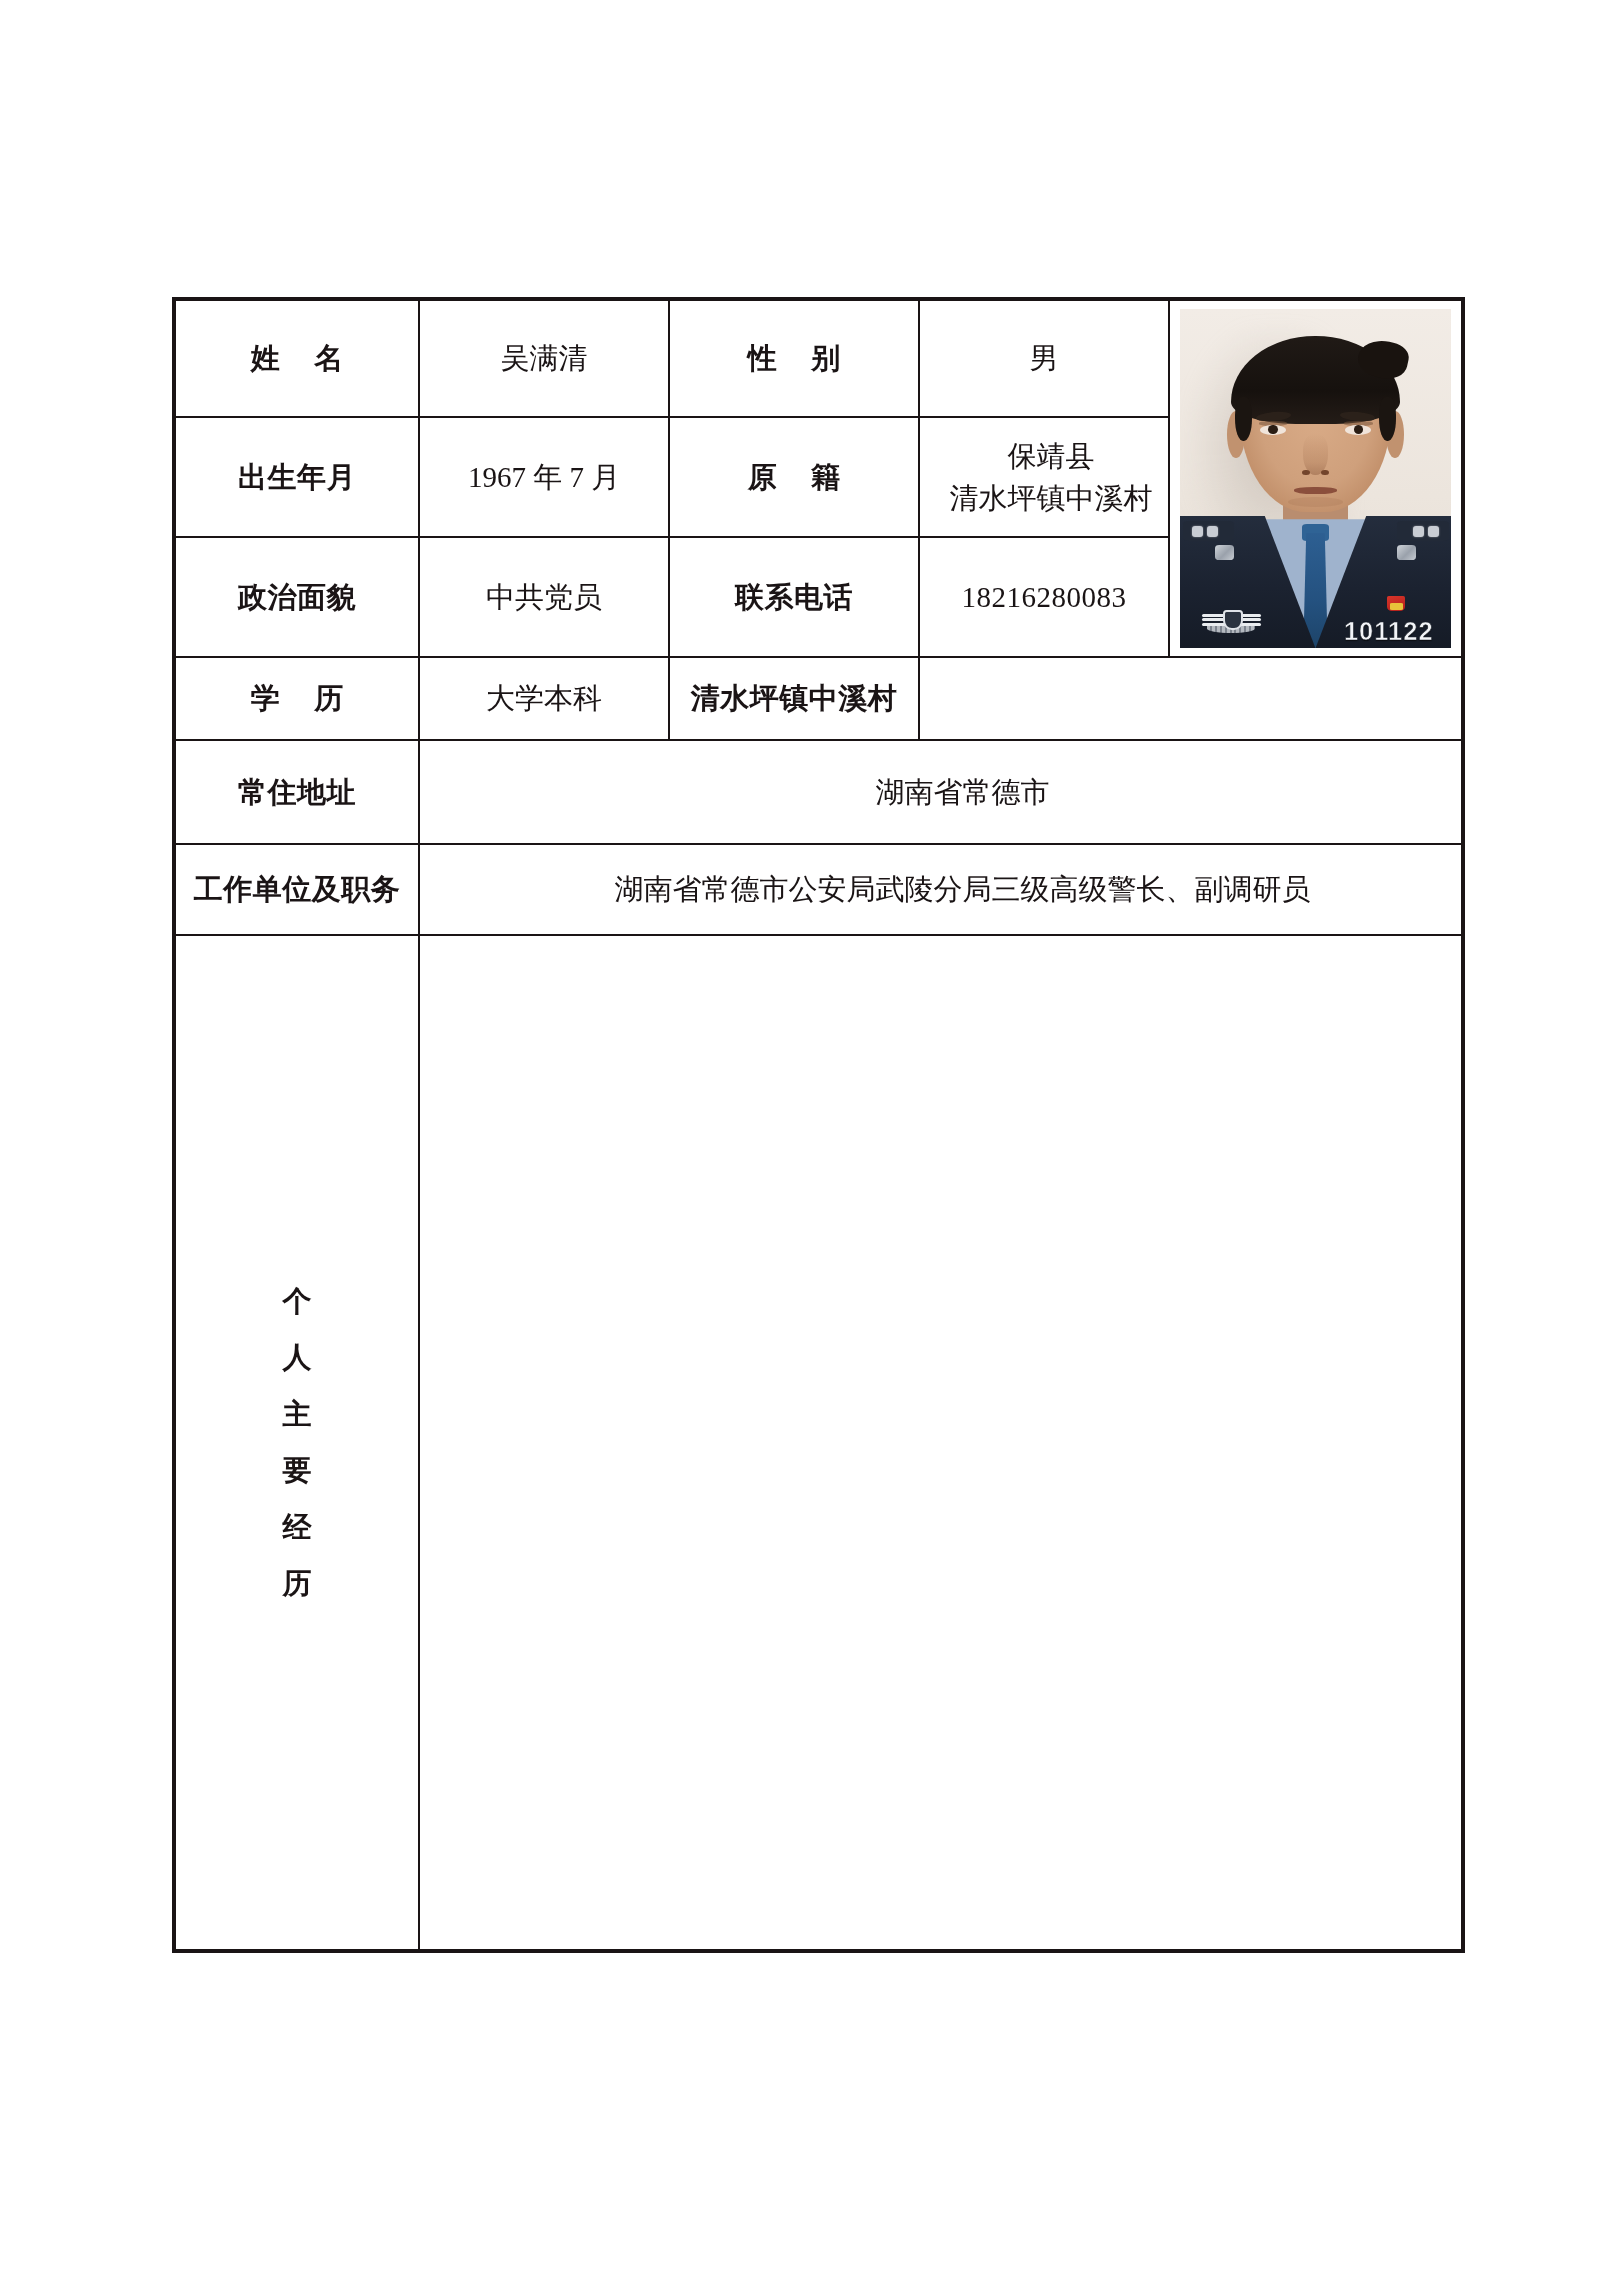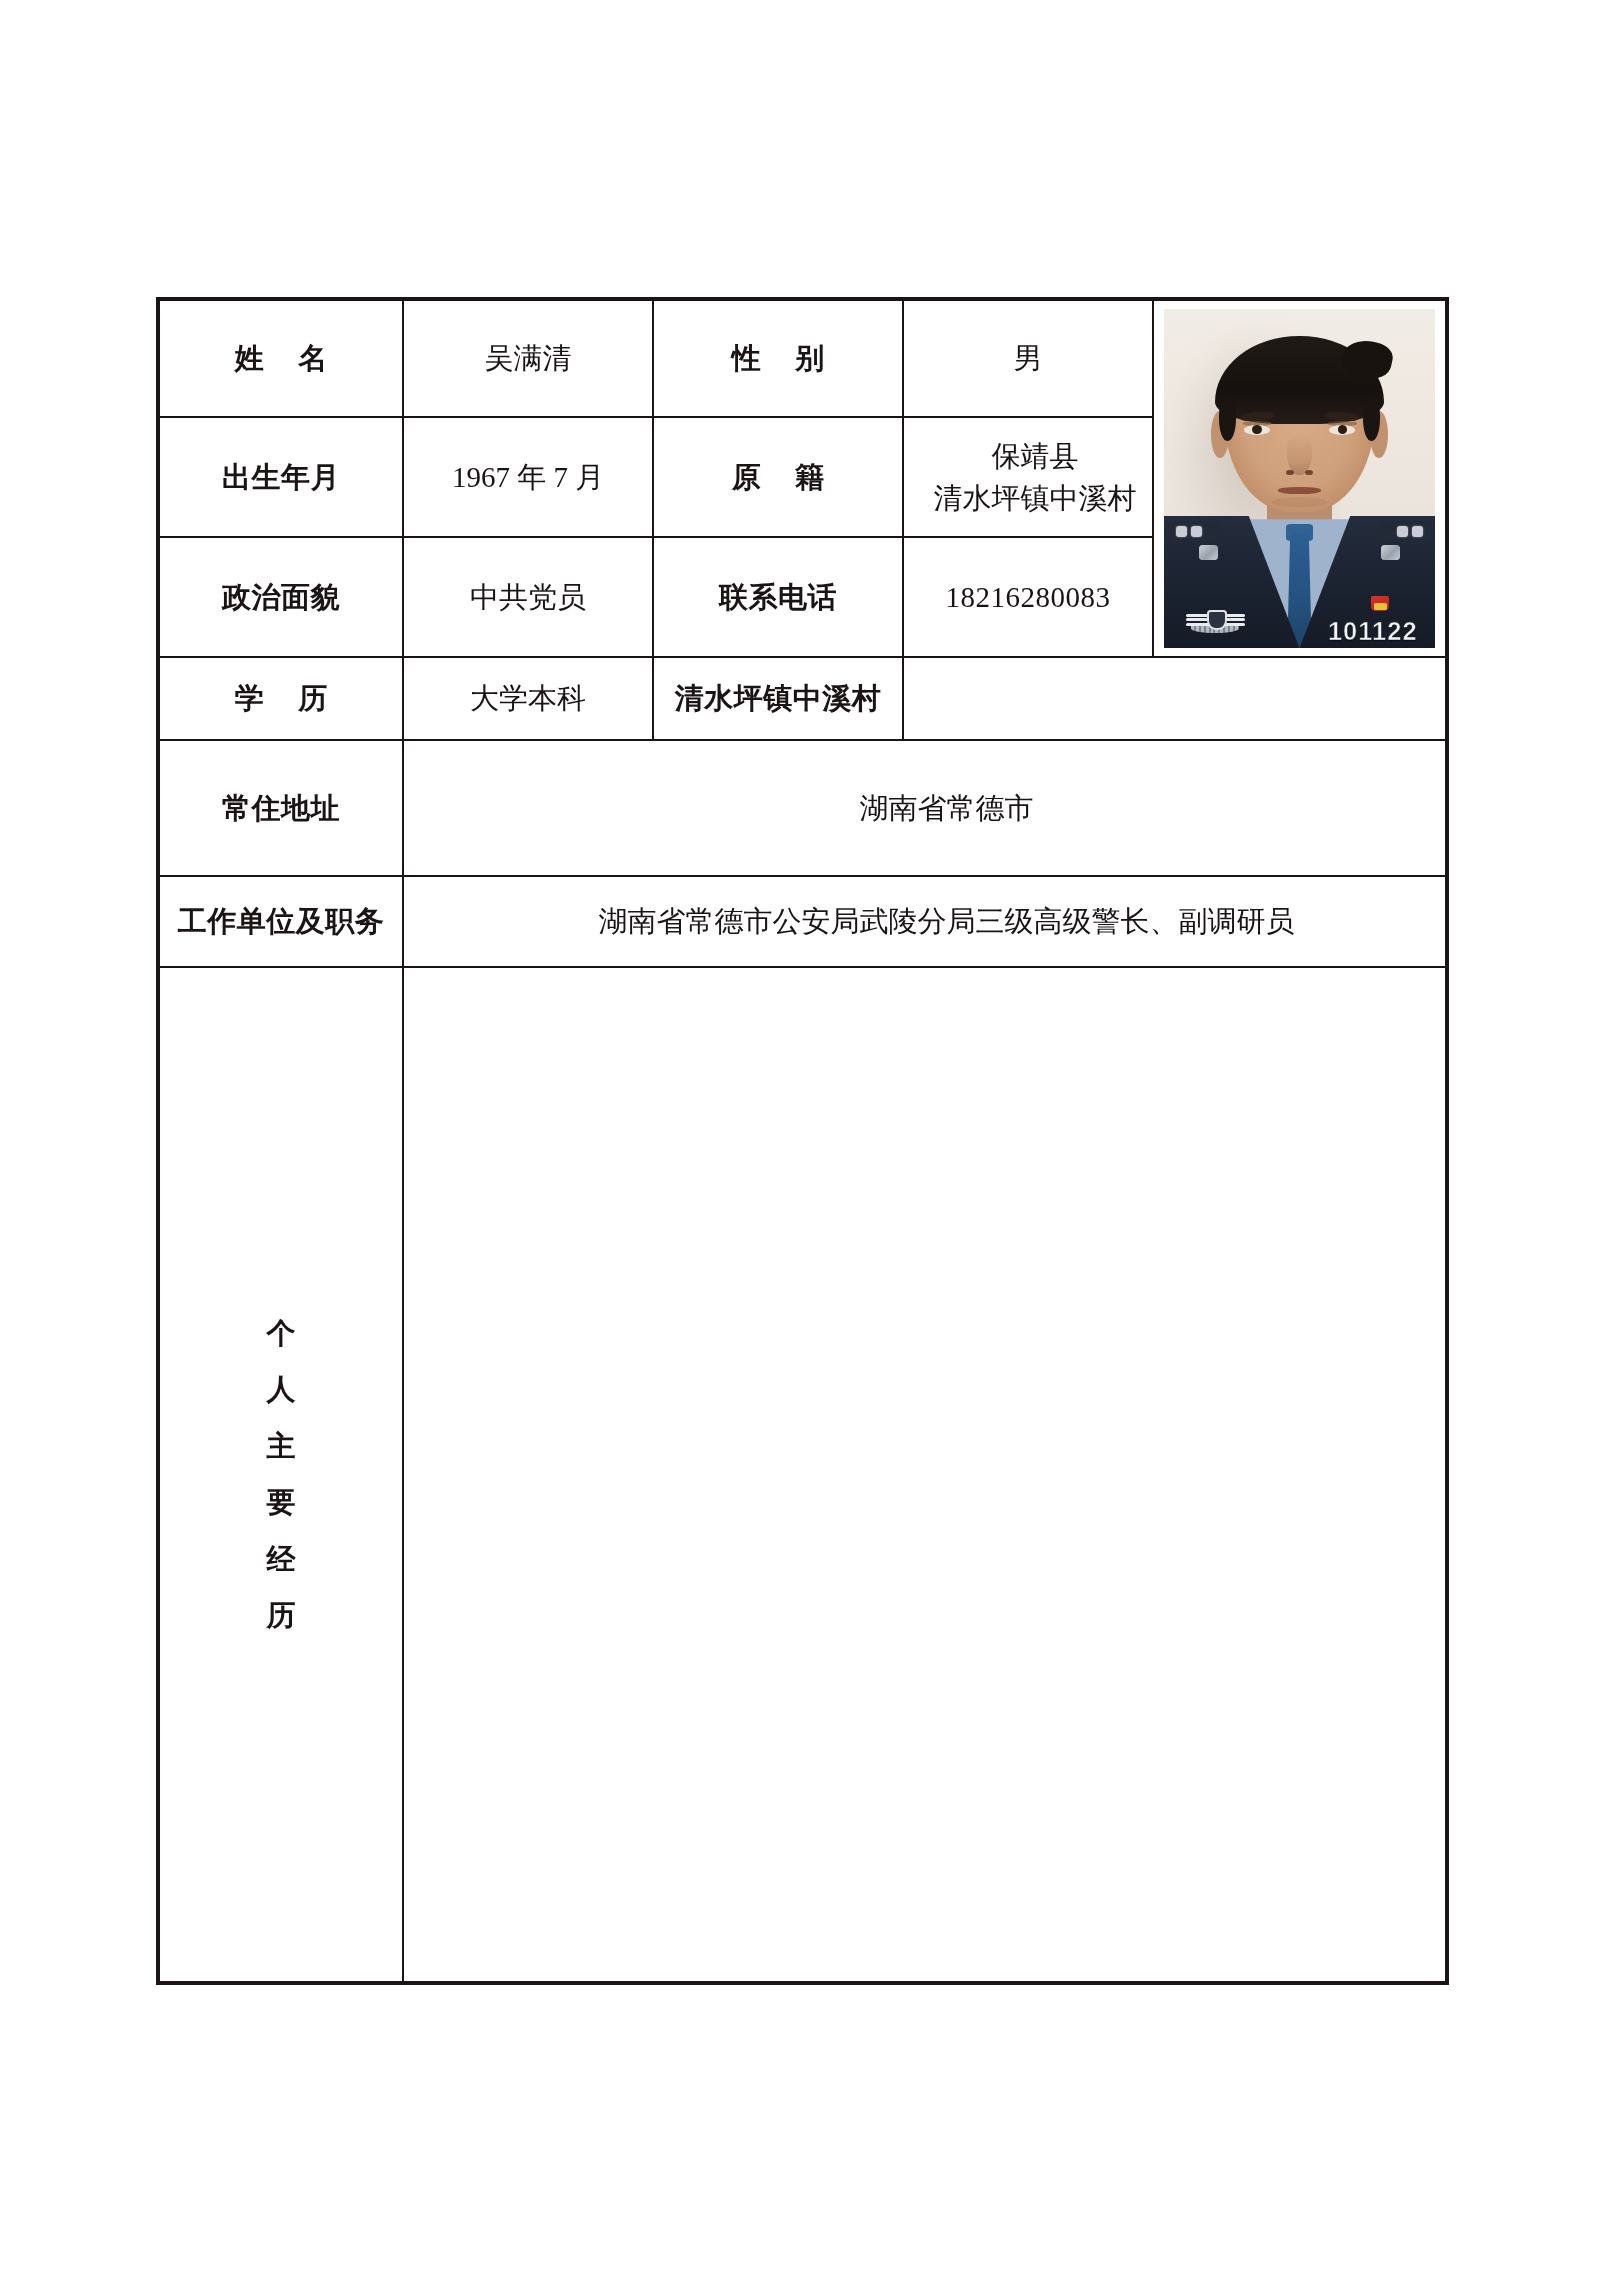--- a/index.html
+++ b/index.html
@@ -33,21 +33,21 @@
     font-weight: bold;
     letter-spacing: 2px;
     color: #1a1415;
     font-family: "Liberation Serif", "DejaVu Serif", serif;
     white-space: nowrap;
   }
 
   
   .info-table {
     position: absolute;
-    left: 156px;
+    left: 172px;
     top: 297px;
     width: 1289px;
     border-collapse: collapse;
     table-layout: fixed;
   }
   .info-table td {
     border: 2px solid #1a1415;
     text-align: center;
     vertical-align: middle;
     padding: 0;
@@ -73,21 +73,21 @@
   .val-num {
     font-weight: normal;
     font-size: 29px;
     letter-spacing: 0.5px;
   }
 
   .r1 { height: 118px; }
   .r2 { height: 120px; }
   .r3 { height: 120px; }
   .r4 { height: 83px; }
-  .r5 { height: 136px; }
+  .r5 { height: 104px; }
   .r6 { height: 91px; }
   .r7 { height: 1016px; }
 
   
   .photo-cell {
     padding: 0;
     position: relative;
     background: #ffffff;
   }
   .photo-frame {

